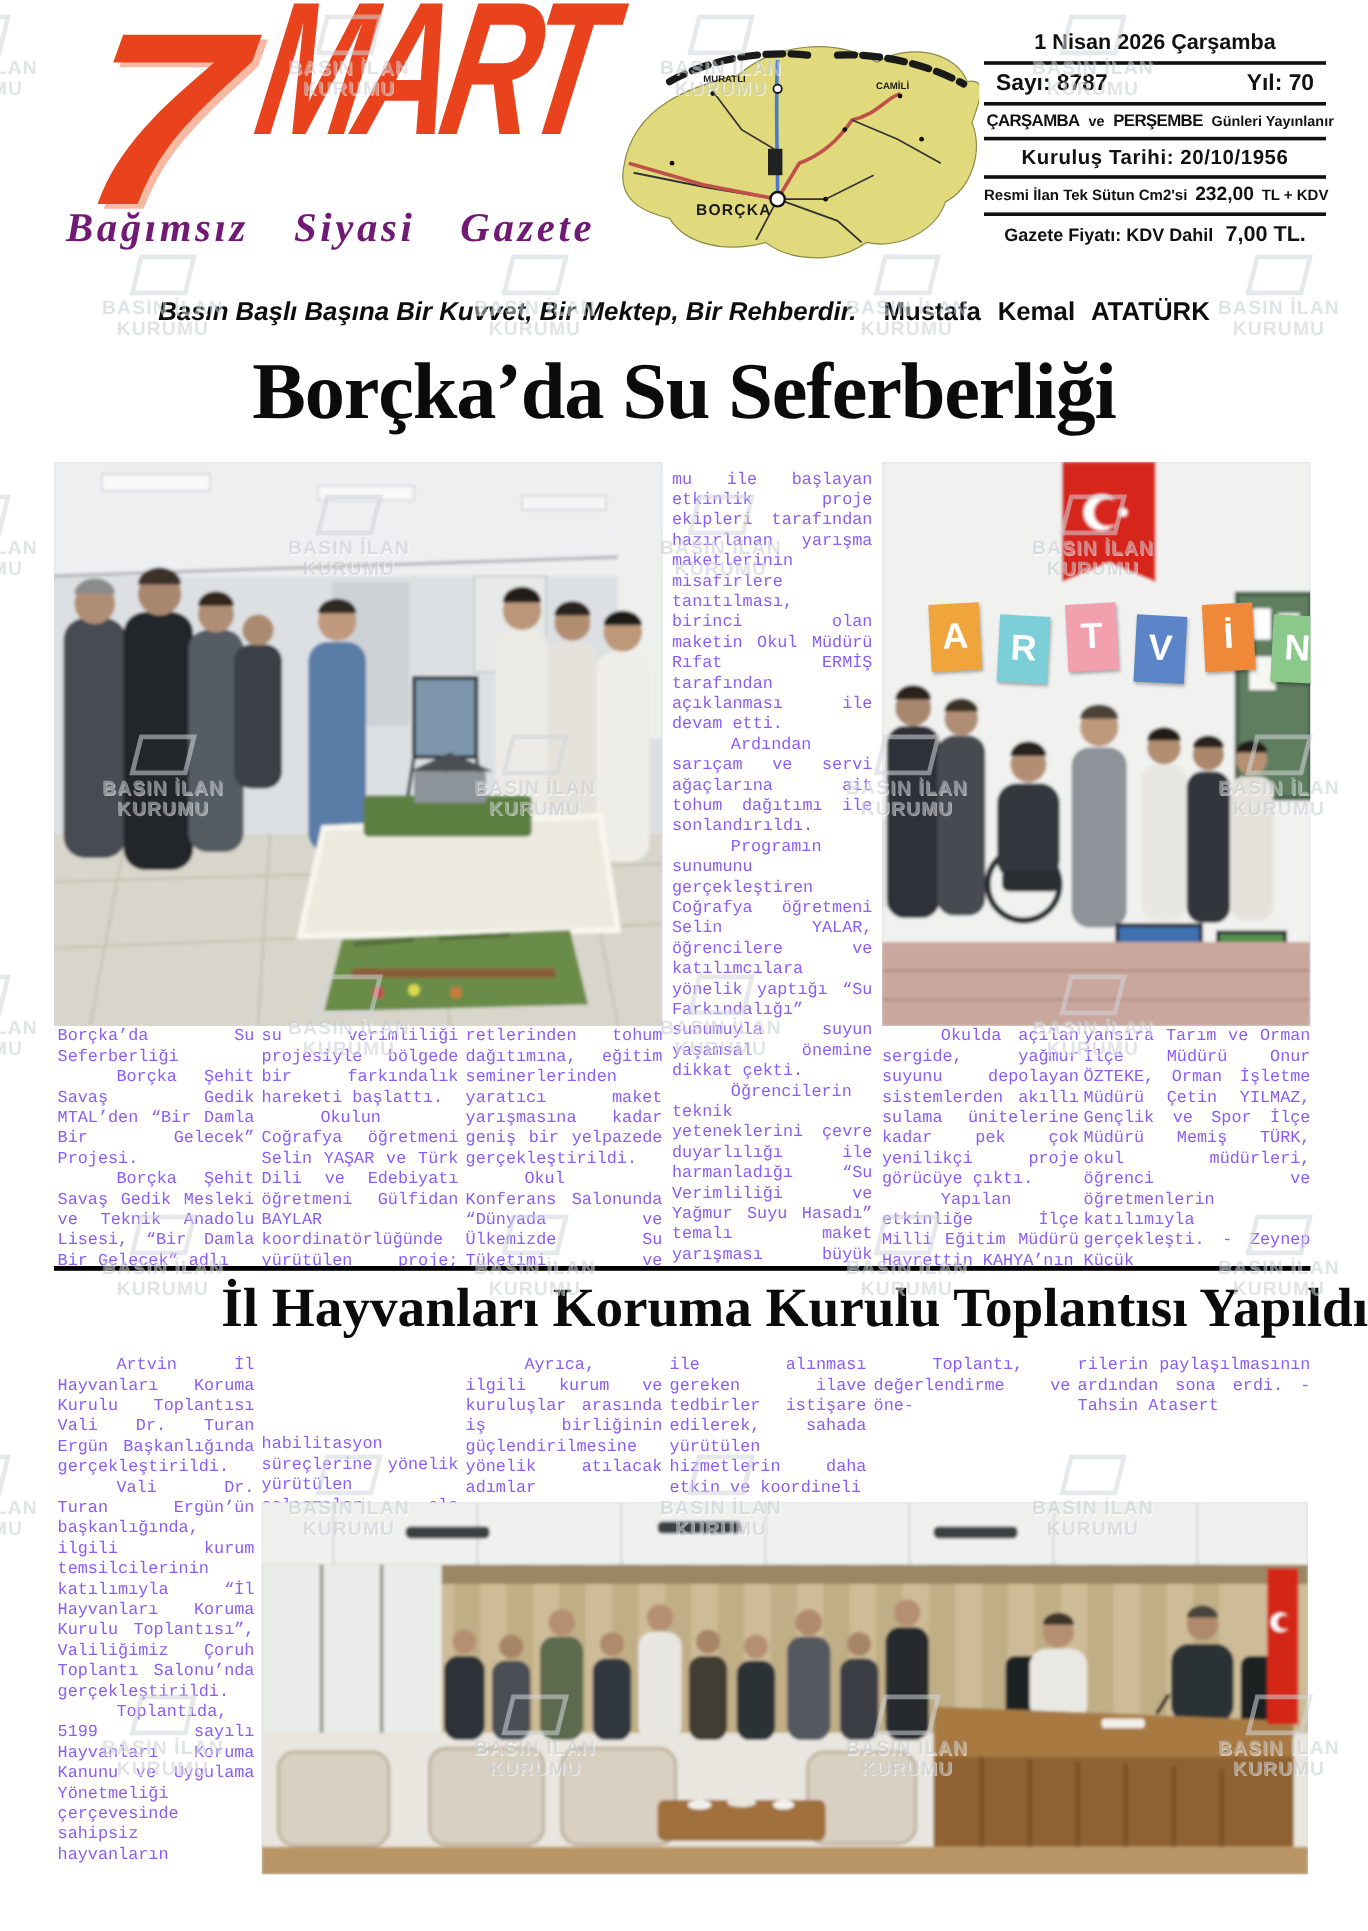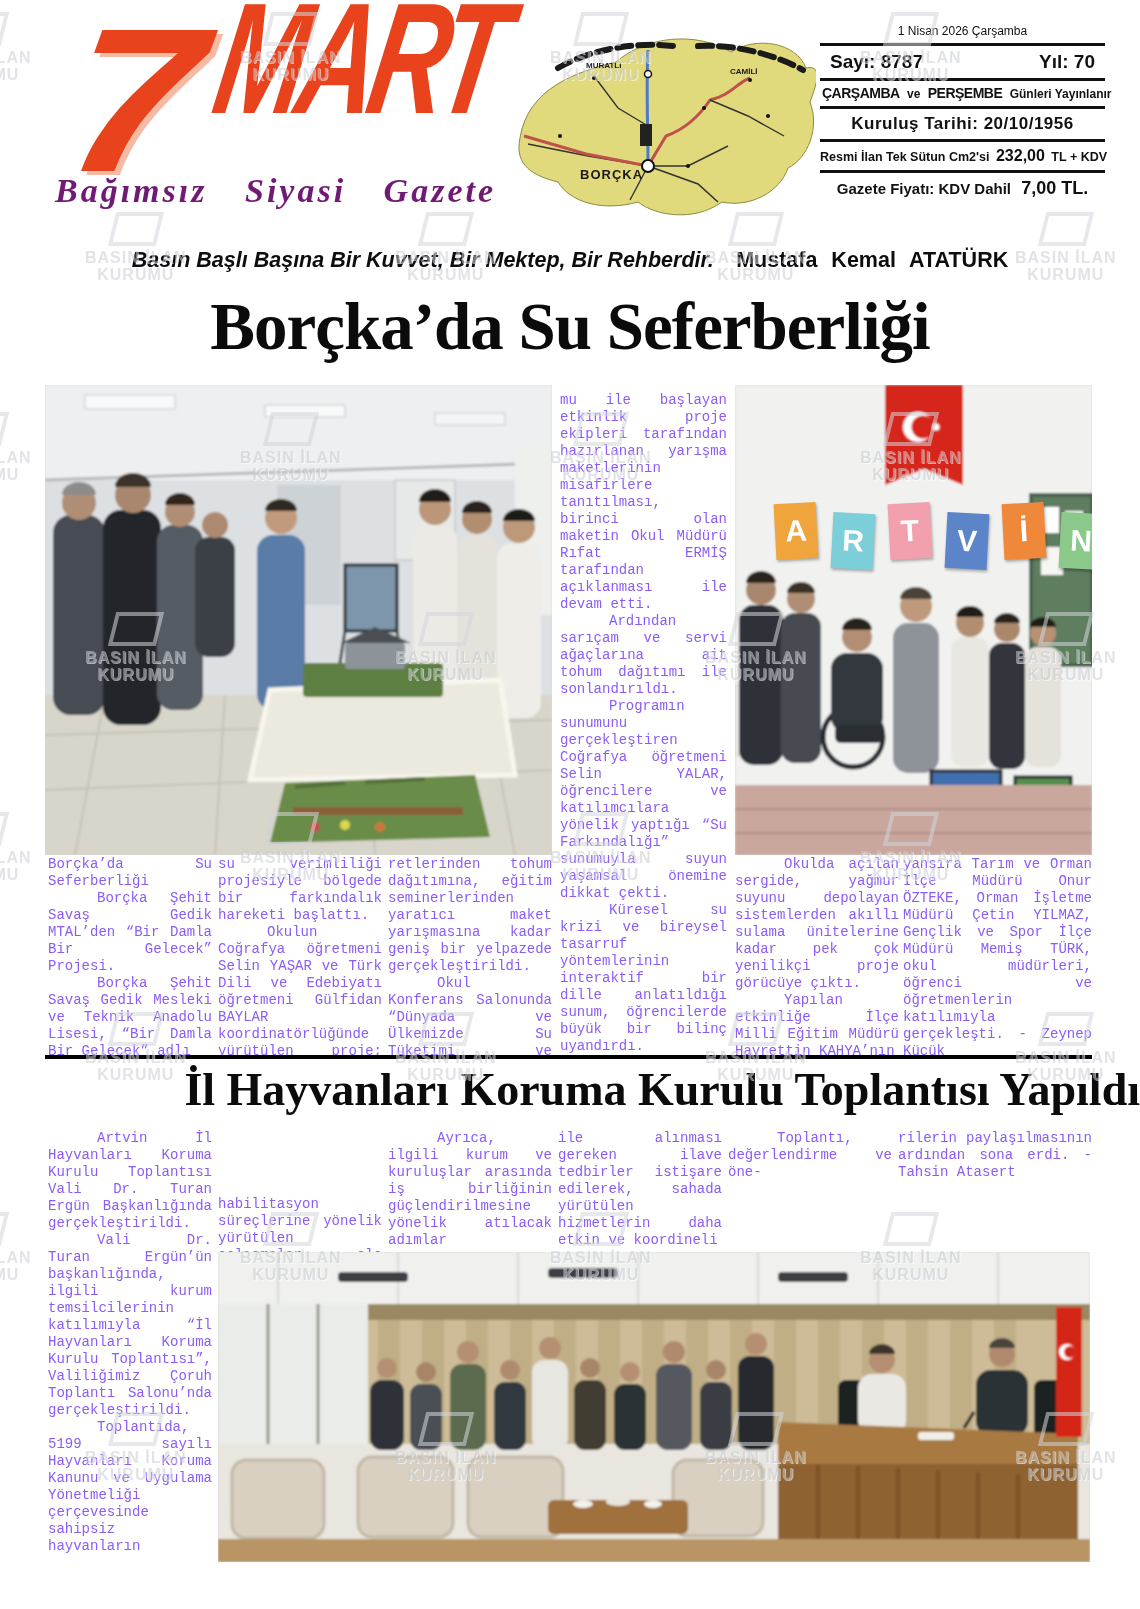--- a/index.html
+++ b/index.html
@@ -28,21 +28,21 @@
   .tagline{position:absolute;left:10px;top:172px;width:500px;white-space:nowrap;
            font:italic 700 34px "Liberation Serif",serif;color:#701a75;
            letter-spacing:3px;word-spacing:26px;}
 
   .map-wrap{position:absolute;left:498px;top:16px;width:318px;height:212px;}
   .map-wrap svg{width:100%;height:100%;}
 
   .infobox{position:absolute;left:820px;top:24px;width:285px;}
   .ib-rule{border-top:3px solid #111;margin:4px 0;}
   .ib-row{text-align:center;line-height:1.25;}
-  .ib-date{font-weight:400;font-size:12px;}
+  .ib-date{font-weight:700;font-size:18px;}
   .ib-sayi{display:flex;justify-content:space-between;padding:0 10px;
            font-weight:700;font-size:19px;}
   .ib-days{font-weight:700;font-size:12px;white-space:nowrap;}
   .ib-days .caps{font-size:14px;font-weight:900;letter-spacing:-0.5px;}
   .ib-days span{margin:0 2px;}
   .ib-founded{font-weight:700;font-size:17px;letter-spacing:0.5px;}
   .ib-ad{font-weight:700;font-size:12.5px;white-space:nowrap;}
   .ib-ad .big{font-size:16px;font-weight:900;margin:0 3px;}
   .ib-price{font-weight:700;font-size:15px;white-space:nowrap;}
   .ib-price .big{font-size:18px;font-weight:900;margin-left:6px;}
@@ -286,21 +286,20 @@
       <p>Okulun Coğrafya öğretmeni Selin YAŞAR ve Türk Dili ve Edebiyatı öğretmeni Gülfidan BAYLAR koordinatörlüğünde yürütülen proje; kurum ziya-</p>
     </div>
   <div class="col colA3">
       <p class="flush">retlerinden tohum dağıtımına, eğitim seminerlerinden yaratıcı maket yarışmasına kadar geniş bir yelpazede gerçekleştirildi.</p>
       <p>Okul Konferans Salonunda “Dünyada ve Ülkemizde Su Tüketimi ve Tasarrufu” sunu-</p>
     </div>
   <div class="col colA4">
       <p class="flush">mu ile başlayan etkinlik proje ekipleri tarafından hazırlanan yarışma maketlerinin misafirlere tanıtılması, birinci olan maketin Okul Müdürü Rıfat ERMİŞ tarafından açıklanması ile devam etti.</p>
       <p>Ardından sarıçam ve servi ağaçlarına ait tohum dağıtımı ile sonlandırıldı.</p>
       <p>Programın sunumunu gerçekleştiren Coğrafya öğretmeni Selin YALAR, öğrencilere ve katılımcılara yönelik yaptığı “Su Farkındalığı” sunumuyla suyun yaşamsal önemine dikkat çekti.</p>
-      <p>Küresel su krizi ve bireysel tasarruf yöntemlerinin interaktif bir dille anlatıldığı sunum, öğrencilerde büyük bir bilinç uyandırdı.</p>
       <p>Öğrencilerin teknik yeteneklerini çevre duyarlılığı ile harmanladığı “Su Verimliliği ve Yağmur Suyu Hasadı” temalı maket yarışması büyük ilgi gördü.</p>
     </div>
   <div class="col colA5">
       <p>Okulda açılan sergide, yağmur suyunu depolayan sistemlerden akıllı sulama ünitelerine kadar pek çok yenilikçi proje görücüye çıktı.</p>
       <p>Yapılan etkinliğe İlçe Milli Eğitim Müdürü Hayrettin KAHYA’nın</p>
     </div>
   <div class="col colA6">
       <p class="flush">yansıra Tarım ve Orman İlçe Müdürü Onur ÖZTEKE, Orman İşletme Müdürü Çetin YILMAZ, Gençlik ve Spor İlçe Müdürü Memiş TÜRK, okul müdürleri, öğrenci ve öğretmenlerin katılımıyla gerçekleşti. - Zeynep Küçük</p>
     </div>
 

